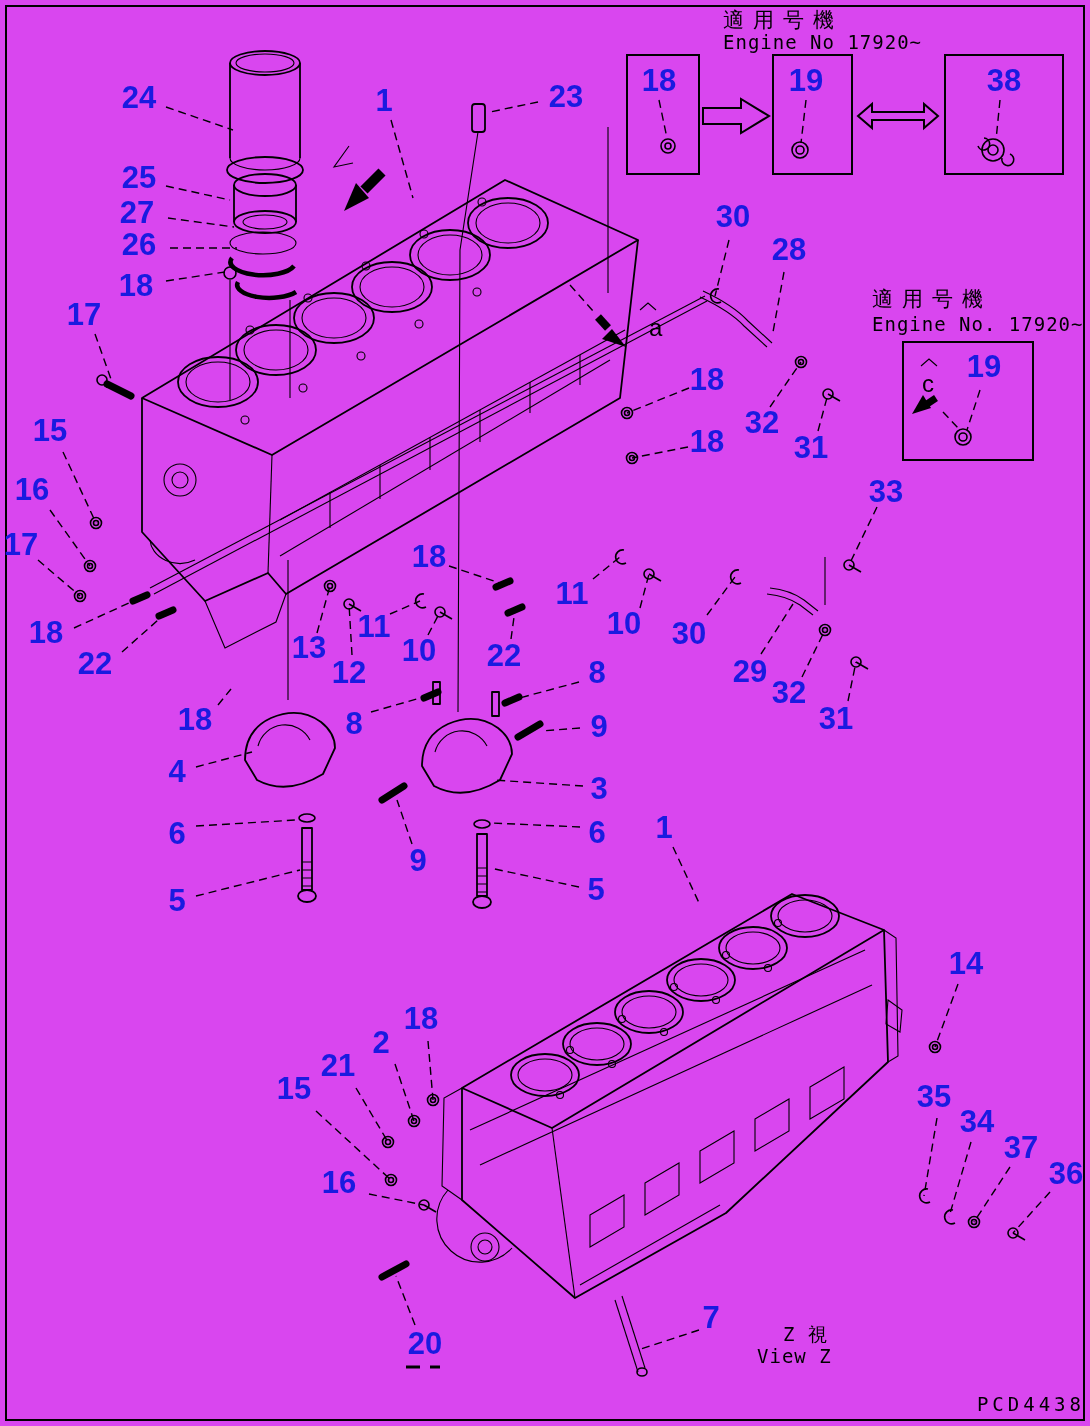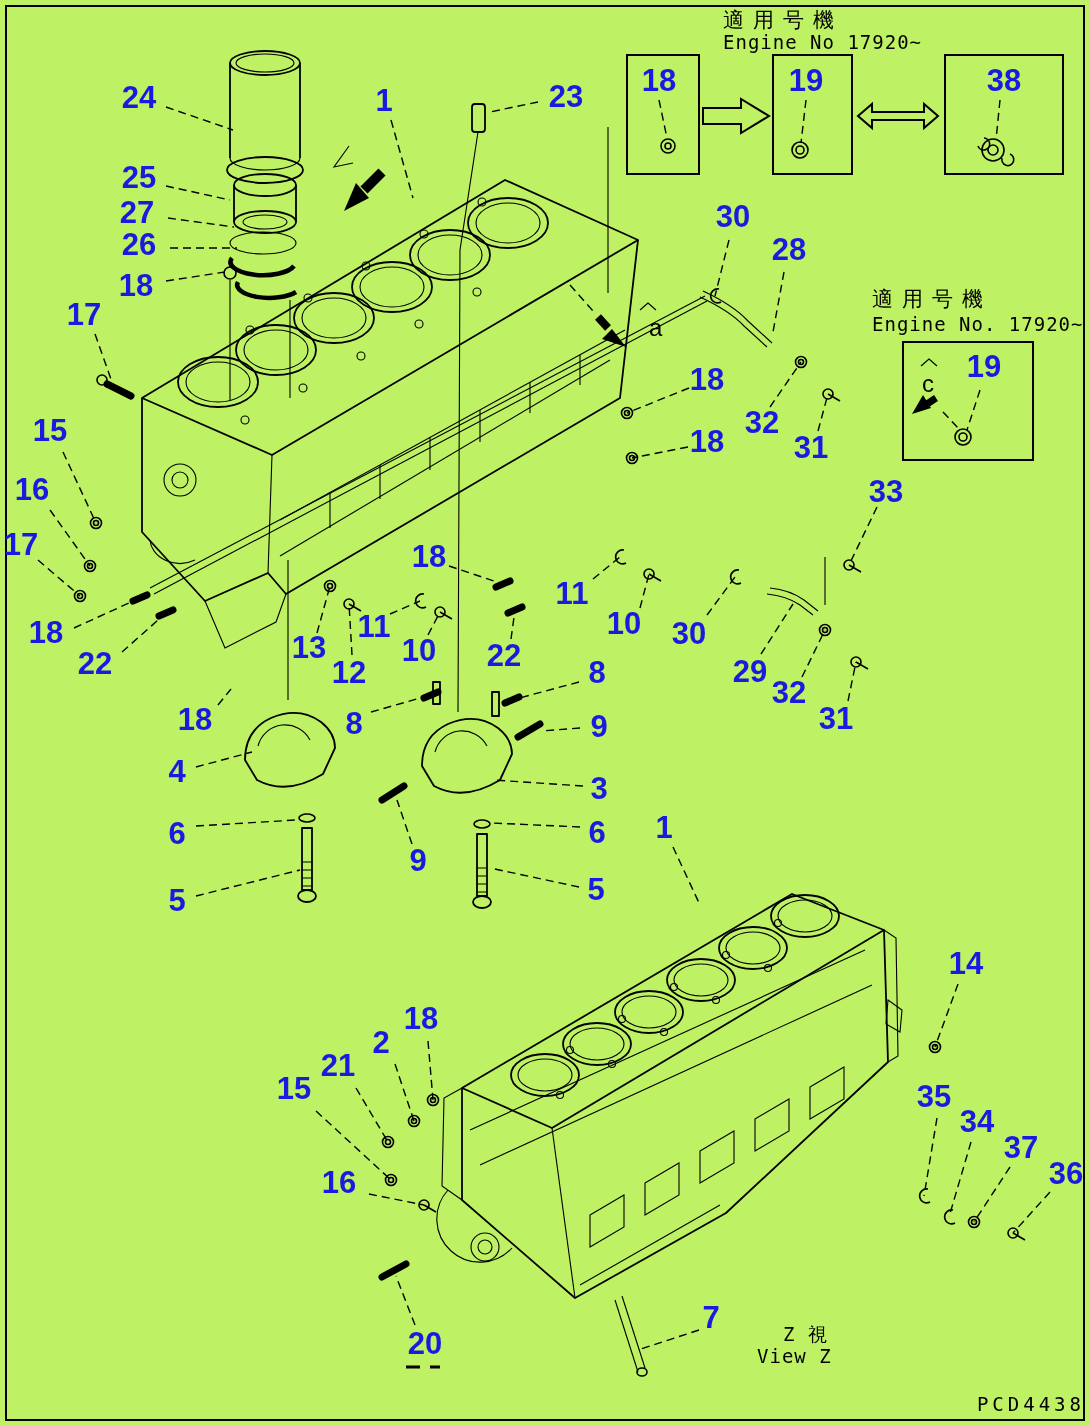--- a/index.html
+++ b/index.html
@@ -1,16 +1,16 @@
 <!DOCTYPE html>
 <html><head>
 <meta charset="utf-8">
 <style>
   html,body{margin:0;padding:0;background:#fff;}
-  #page{position:relative;width:1090px;height:1426px;background:#bef264;}
+  #page{position:relative;width:1090px;height:1426px;background:#d946ef;}
   svg{display:block;}
   svg text{font-family:"Liberation Sans",sans-serif;fill:#000;}
   .co{fill:#1a1ae0;font-weight:bold;font-size:31px;text-anchor:middle;}
   .jp{font-size:21px;letter-spacing:9px;}
   .en{font-family:"DejaVu Sans Mono",monospace;font-size:19px;letter-spacing:1px;}
   .code{font-family:"DejaVu Sans Mono",monospace;font-size:19px;letter-spacing:4px;text-anchor:end;}
   .ln{stroke:#000;fill:none;stroke-width:1.8;stroke-linejoin:round;}
   .thin{stroke:#000;fill:none;stroke-width:1.1;}
   .leader{stroke:#000;stroke-width:1.4;stroke-dasharray:8 5;fill:none;}
   .pt{stroke:#000;fill:none;stroke-width:1.6;}

